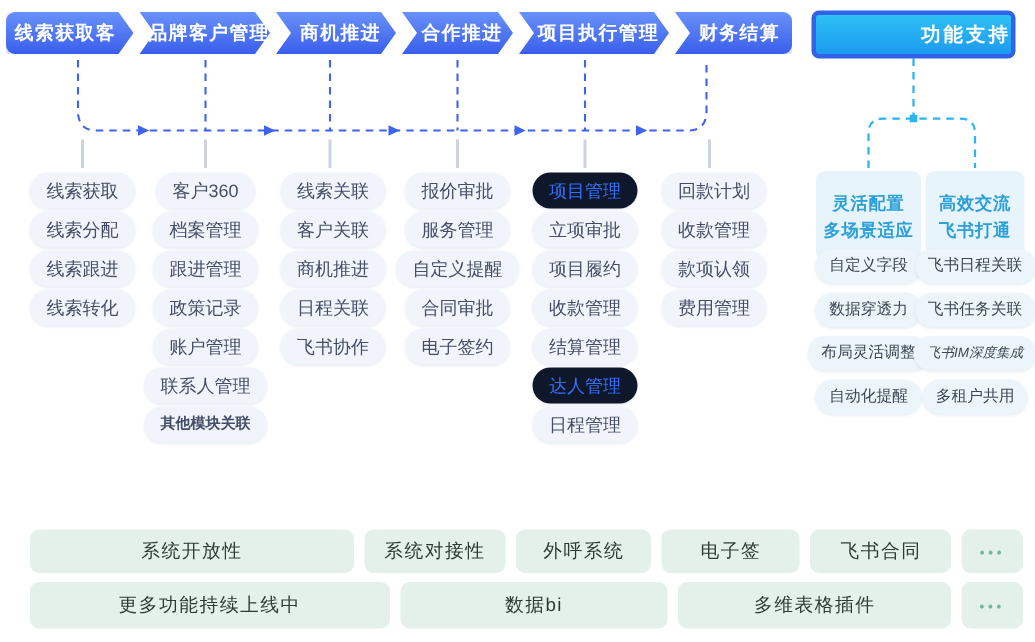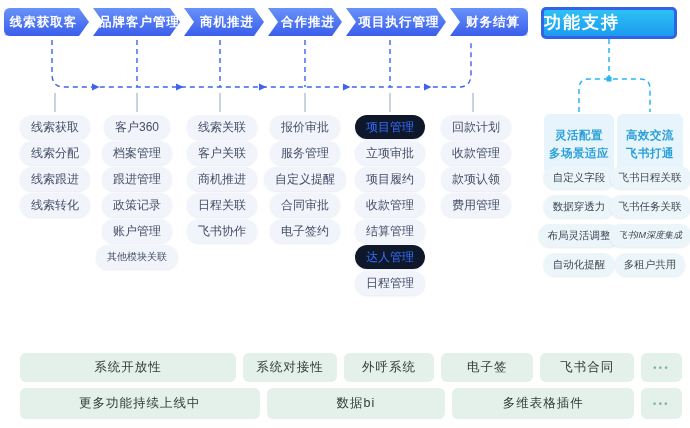--- a/index.html
+++ b/index.html
@@ -16,34 +16,34 @@
     text-align:center;letter-spacing:1px;box-sizing:border-box;
     background:linear-gradient(180deg,#6892f9 0%,#3a5eec 100%);
     filter:drop-shadow(0 2px 3px rgba(40,70,200,.35));
   }
   .step-first{clip-path:polygon(0 0,calc(100% - 10px) 0,100% 50%,calc(100% - 10px) 100%,0 100%);border-radius:6px 0 0 6px;padding-right:6px;}
   .step-mid{clip-path:polygon(0 0,calc(100% - 10px) 0,100% 50%,calc(100% - 10px) 100%,0 100%,10px 50%);padding-left:6px;}
   .step-last{clip-path:polygon(0 0,100% 0,100% 100%,0 100%,10px 50%);border-radius:0 6px 6px 0;padding-left:8px;}
 
   .support-btn{
     position:absolute;left:541px;top:7px;width:130px;height:26px;line-height:26px;
-    text-align:left;color:#fff;font-weight:700;font-size:17px;letter-spacing:2px;
+    text-align:right;color:#fff;font-weight:700;font-size:13px;letter-spacing:2px;
     background:linear-gradient(180deg,#2dc1f4 0%,#1d9af0 100%);
     border:3px solid #3162e7;border-radius:5px;
   }
 
   
   .col{position:absolute;top:115px;display:flex;flex-direction:column;align-items:center;gap:2px;transform:translateX(-50%);}
   .pill{
     height:24px;line-height:24px;padding:0 11px;border-radius:13px;white-space:nowrap;
     background:#f1f4fb;color:#454e66;font-size:12px;
     box-shadow:0 1px 2px rgba(90,110,170,.14);
   }
   .pill.hl{color:#3370ff;background:#0f172a;}
-  .pill.sm{font-size:10px;}
+  .pill.sm{font-size:10px;font-weight:bold;}
 
   
   .sup-header{
     position:absolute;top:114px;height:60px;border-radius:6px;background:#e7f4fb;
     color:#2ba0d8;font-weight:700;font-size:11.5px;text-align:center;
     display:flex;flex-direction:column;justify-content:center;gap:3px;letter-spacing:.5px;
   }
   .sup-col{position:absolute;top:166px;display:flex;flex-direction:column;align-items:center;gap:6px;transform:translateX(-50%);}
   .sup-pill{
     height:23px;line-height:23px;padding:0 9px;border-radius:12px;white-space:nowrap;
@@ -114,20 +114,21 @@
     <div class="pill">线索跟进</div>
     <div class="pill">线索转化</div>
   </div>
 
   <div class="col" style="left:137px">
     <div class="pill">客户360</div>
     <div class="pill">档案管理</div>
     <div class="pill">跟进管理</div>
     <div class="pill">政策记录</div>
     <div class="pill">账户管理</div>
+    <div class="pill">联系人管理</div>
     <div class="pill sm">其他模块关联</div>
   </div>
 
   <div class="col" style="left:222px">
     <div class="pill">线索关联</div>
     <div class="pill">客户关联</div>
     <div class="pill">商机推进</div>
     <div class="pill">日程关联</div>
     <div class="pill">飞书协作</div>
   </div>

